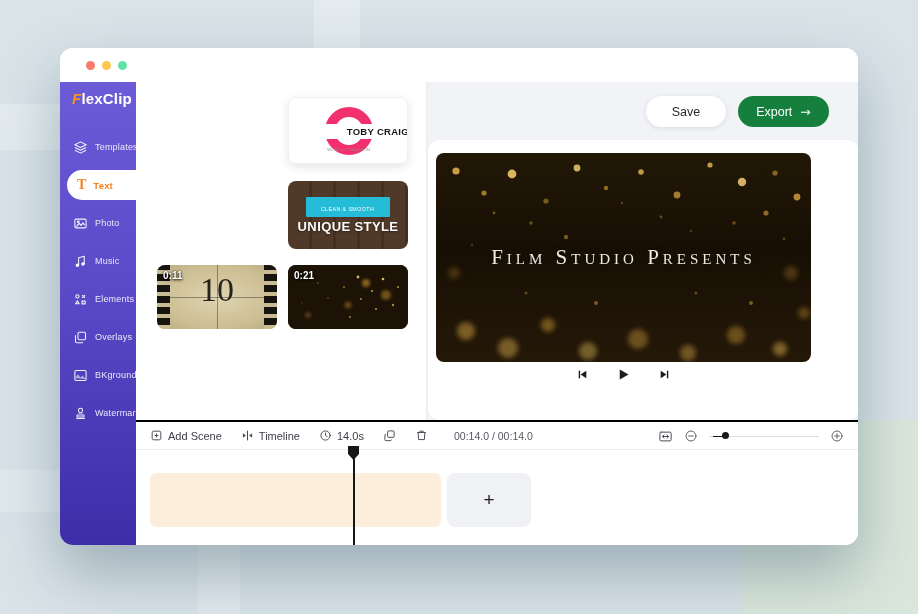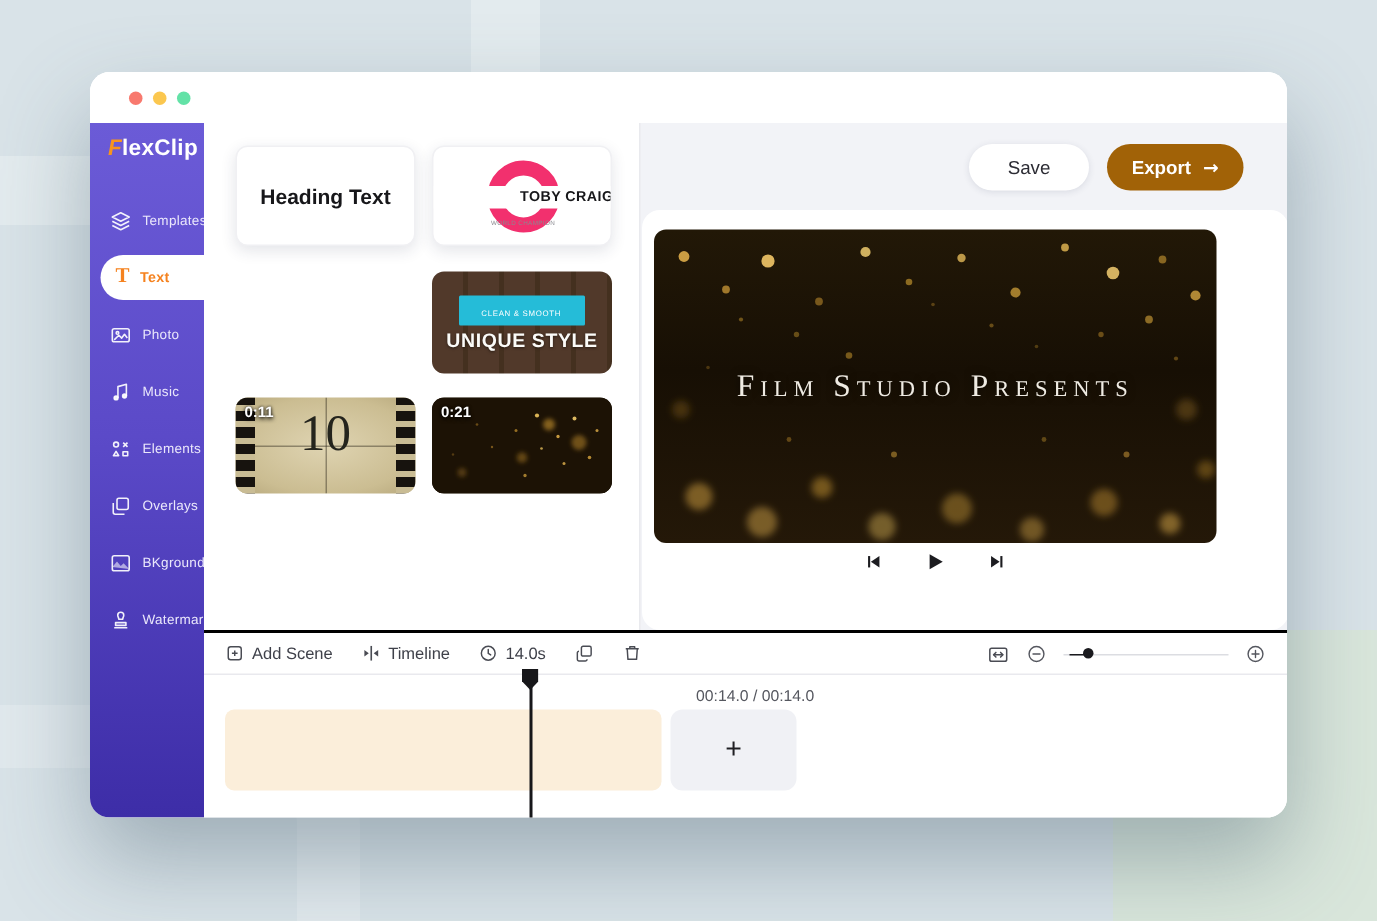--- a/index.html
+++ b/index.html
@@ -58,32 +58,32 @@
   .film-vline { position:absolute; left:60px; top:0; width:1px; height:64px; background:rgba(50,45,30,.45); }
   .film-num { position:absolute; left:0; top:6px; width:120px; text-align:center; font-family:"Liberation Serif", serif; font-size:34px; color:#24241D; }
   .dur-badge { position:absolute; left:6px; top:5px; font-size:10px; font-weight:bold; color:#fff; text-shadow:0 1px 3px rgba(0,0,0,.95), 0 0 2px rgba(0,0,0,.8); }
   .card-gold { left:152px; top:183px; height:64px; background:#1C1205; }
 
   
   .stage { position:absolute; left:366px; top:0; width:432px; height:338px; background:#F2F3F7; border-left:1px solid #E9EAEE; }
   .stage-card { position:absolute; left:1px; top:58px; width:431px; height:280px; background:#fff; border-radius:12px; }
   .btn { position:absolute; top:14px; height:31px; border-radius:16px; display:flex; align-items:center; justify-content:center; font-size:12.5px; cursor:pointer; }
   .btn-save { left:219px; width:80px; background:#fff; color:#2B2B33; box-shadow:0 1px 5px rgba(40,50,80,.12);align-items:center; }
-  .btn-export { left:311px; width:91px; background:#a16207; color:#fff; font-weight:bold; gap:8px; }
+  .btn-export { left:311px; width:91px; background:#15803d; color:#fff; font-weight:normal; gap:8px; }
   .preview { position:absolute; left:9px; top:71px; width:375px; height:209px; border-radius:8px; overflow:hidden; background:linear-gradient(180deg,#221807 0%,#170F04 45%,#241808 100%); }
   .preview svg { position:absolute; left:0; top:0; }
   .preview-title { position:absolute; left:0; top:0; width:100%; height:100%; display:flex; align-items:center; justify-content:center; font-family:"Liberation Serif", serif; font-variant:small-caps; font-size:21px; letter-spacing:4px; color:#EFEBE3; text-shadow:0 0 6px rgba(0,0,0,.6); }
   .controls { position:absolute; left:9px; top:285px; width:375px; display:flex; align-items:center; justify-content:center; gap:27px; }
   .ctl { cursor:pointer; display:flex; align-items:center; }
 
   
   .timeline { position:absolute; left:76px; top:338px; width:722px; height:125px; background:#fff; border-top:2px solid #000000; }
   .tl-toolbar { position:absolute; left:0; top:0; width:722px; height:28px; border-bottom:1px solid #E9E9EE; display:flex; align-items:center; padding-left:14px; gap:19px; }
   .tool { display:flex; align-items:center; gap:5px; font-size:11px; color:#3F414A; cursor:pointer; }
-  .tl-time { position:absolute; left:328px; top:8px; font-size:10.5px; color:#55575F;margin-top:28px; }
+  .tl-time { position:absolute; left:318px; top:8px; font-size:10.5px; color:#55575F; }
   .tl-right { position:absolute; right:14px; top:0; height:28px; display:flex; align-items:center; gap:11px; }
   .slider { position:relative; width:110px; height:14px; cursor:pointer; }
   .slider .track { position:absolute; left:0; top:6.5px; width:110px; height:1.5px; background:#DCDDE2; }
   .slider .tail { position:absolute; left:4px; top:6.5px; width:12px; height:1.5px; background:#1A1A1E; }
   .slider .knob { position:absolute; left:13px; top:3px; width:7px; height:7px; border-radius:50%; background:#1A1A1E; }
   .clip { position:absolute; left:14px; top:51px; width:291px; height:54px; background:#FBEEDA; border-radius:6px; cursor:pointer; }
   .add-clip { position:absolute; left:311px; top:51px; width:84px; height:54px; background:#F0F1F5; border-radius:8px; display:flex; align-items:center; justify-content:center; font-size:19px; color:#1F1F23; cursor:pointer; }
   .playhead-line { position:absolute; left:217px; top:28px; width:1.5px; height:97px; background:#17171A; }
   .playhead-marker { position:absolute; left:212px; top:24px; width:11px; height:14px; background:#17171A; clip-path:polygon(0 0,100% 0,100% 58%,50% 100%,0 58%); cursor:grab; }
 
@@ -176,23 +176,20 @@
               <path d="M5 20h14"></path>
             </svg>
           <span class="lbl">Watermark</span>
         </div>
 
       </div>
     </div>
 
     <div class="panel-mid">
 
-      <div class="card white card-heading">
-        <span>Heading Text</span>
-      </div>
 
       <div class="card white card-badge">
         <div class="badge-circle"></div>
         <div class="badge-band">
             <span>TOBY CRAIG</span>
           </div>
         <div class="badge-sub"><span>WORLD CHAMPION</span></div>
       </div>
 
 

